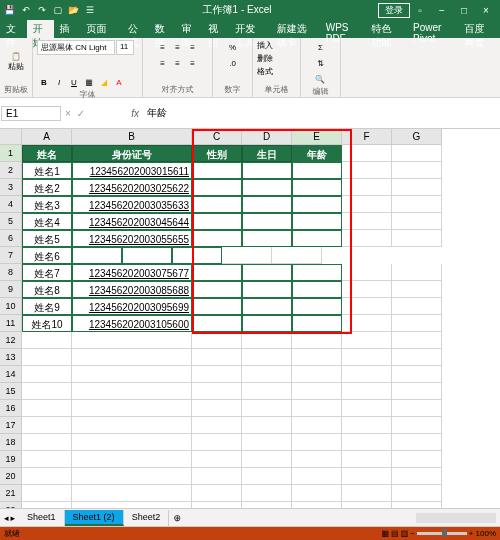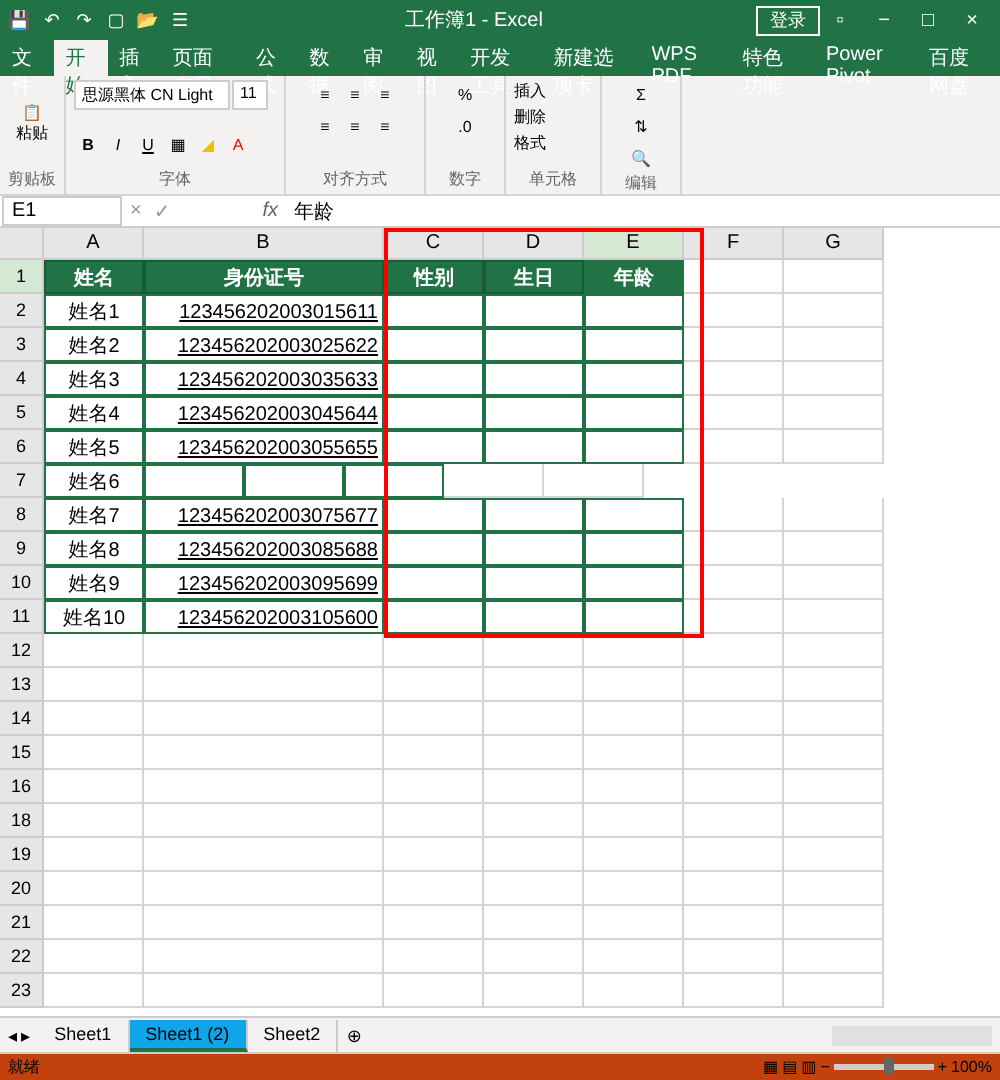--- a/index.html
+++ b/index.html
@@ -24,21 +24,21 @@
 .ribbon-group { border-right: 1px solid #d4d4d4; padding: 2px 4px; display: flex; flex-direction: column; justify-content: space-between; }
 .ribbon-group-label { text-align: center; color: #666; font-size: 8px; }
 .rg-body { flex: 1; display: flex; align-items: center; gap: 2px; }
 .big-btn { width: 24px; height: 36px; display: flex; flex-direction: column; align-items: center; justify-content: center; }
 .font-combo { border: 1px solid #ccc; background: #fff; padding: 1px 3px; font-size: 8px; white-space: nowrap; }
 .btn-row { display: flex; gap: 1px; }
 .rb { width: 14px; height: 14px; border: 1px solid transparent; display: inline-flex; align-items: center; justify-content: center; font-size: 8px; }
 .mini-label { font-size: 8px; white-space: nowrap; }
 
 
-.formula-bar { height: 16px; display: flex; border-bottom: 1px solid #ccc; align-items: center; }
+.formula-bar { height: 31px; display: flex; border-bottom: 1px solid #ccc; align-items: center; }
 .name-box { width: 60px; border: 1px solid #ccc; padding: 1px 4px; font-size: 10px; margin: 1px; }
 .fx-label { padding: 0 4px; font-style: italic; color: #666; margin-left: 39px; }
 .formula-input { flex: 1; padding: 1px 4px; font-size: 10px; border: none; }
 
 
 .grid-area { position: relative; height: 398px; overflow: hidden; }
 .col-headers { display: flex; position: sticky; top: 0; }
 .corner { width: 22px; height: 16px; background: #e6e6e6; border-right: 1px solid #ccc; border-bottom: 1px solid #ccc; }
 .col-h { height: 16px; background: #e6e6e6; border-right: 1px solid #ccc; border-bottom: 1px solid #ccc; text-align: center; font-size: 10px; line-height: 16px; }
 .col-A { width: 50px; } .col-B { width: 120px; } .col-C { width: 50px; } .col-D { width: 50px; } .col-E { width: 50px; } .col-F { width: 50px; } .col-G { width: 50px; }
@@ -110,21 +110,21 @@
   </div>
 
 <div class="ribbon">
   <div class="ribbon-group">
     <div class="rg-body">
         <div class="big-btn">📋<div class="mini-label">粘贴</div></div>
       </div>
     <div class="ribbon-group-label">剪贴板</div>
   </div>
   <div class="ribbon-group" style="width:110px">
-    <div class="rg-body" style="flex-direction:column;align-items:flex-start;gap:10px">
+    <div class="rg-body" style="flex-direction:column;align-items:flex-start;gap:20px">
       <div style="display:flex;gap:1px">
         <div class="font-combo" style="width:78px">思源黑体 CN Light</div>
         <div class="font-combo" style="width:18px">11</div>
       </div>
       <div class="btn-row">
         <span class="rb">
             <b>B</b>
           </span>
         <span class="rb">
             <i>I</i>
@@ -352,20 +352,30 @@
         <div class="row-h">16</div>
         <div class="cell col-A"></div>
         <div class="cell col-B"></div>
         <div class="cell col-C"></div>
         <div class="cell col-D"></div>
         <div class="cell col-E"></div>
         <div class="cell col-F"></div>
         <div class="cell col-G"></div>
       </div>
       <div class="row">
+        <div class="row-h">17</div>
+        <div class="cell col-A"></div>
+        <div class="cell col-B"></div>
+        <div class="cell col-C"></div>
+        <div class="cell col-D"></div>
+        <div class="cell col-E"></div>
+        <div class="cell col-F"></div>
+        <div class="cell col-G"></div>
+      </div>
+      <div class="row">
         <div class="row-h">18</div>
         <div class="cell col-A"></div>
         <div class="cell col-B"></div>
         <div class="cell col-C"></div>
         <div class="cell col-D"></div>
         <div class="cell col-E"></div>
         <div class="cell col-F"></div>
         <div class="cell col-G"></div>
       </div>
       <div class="row">

